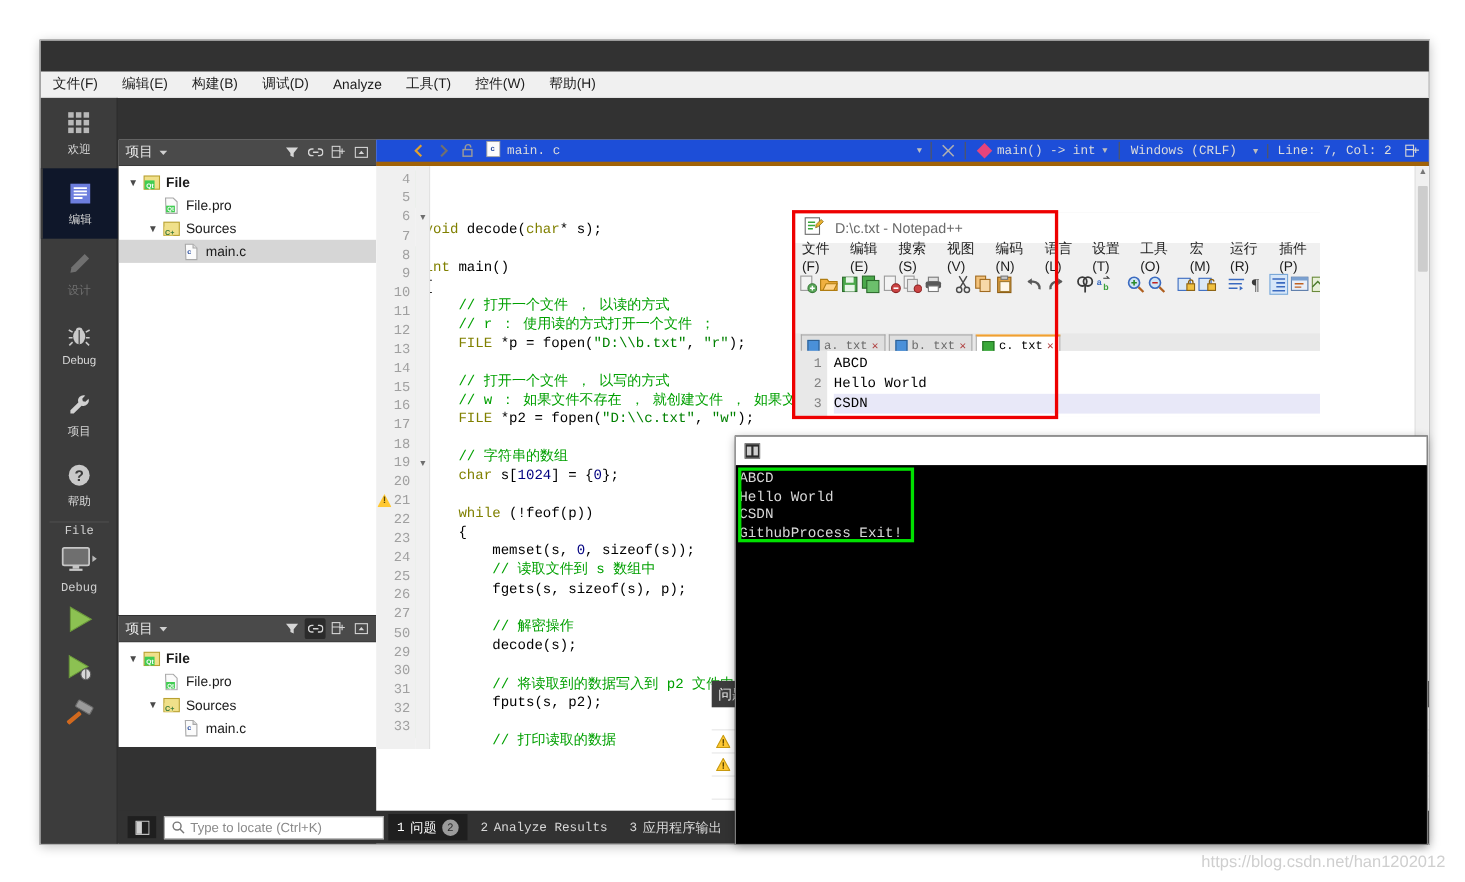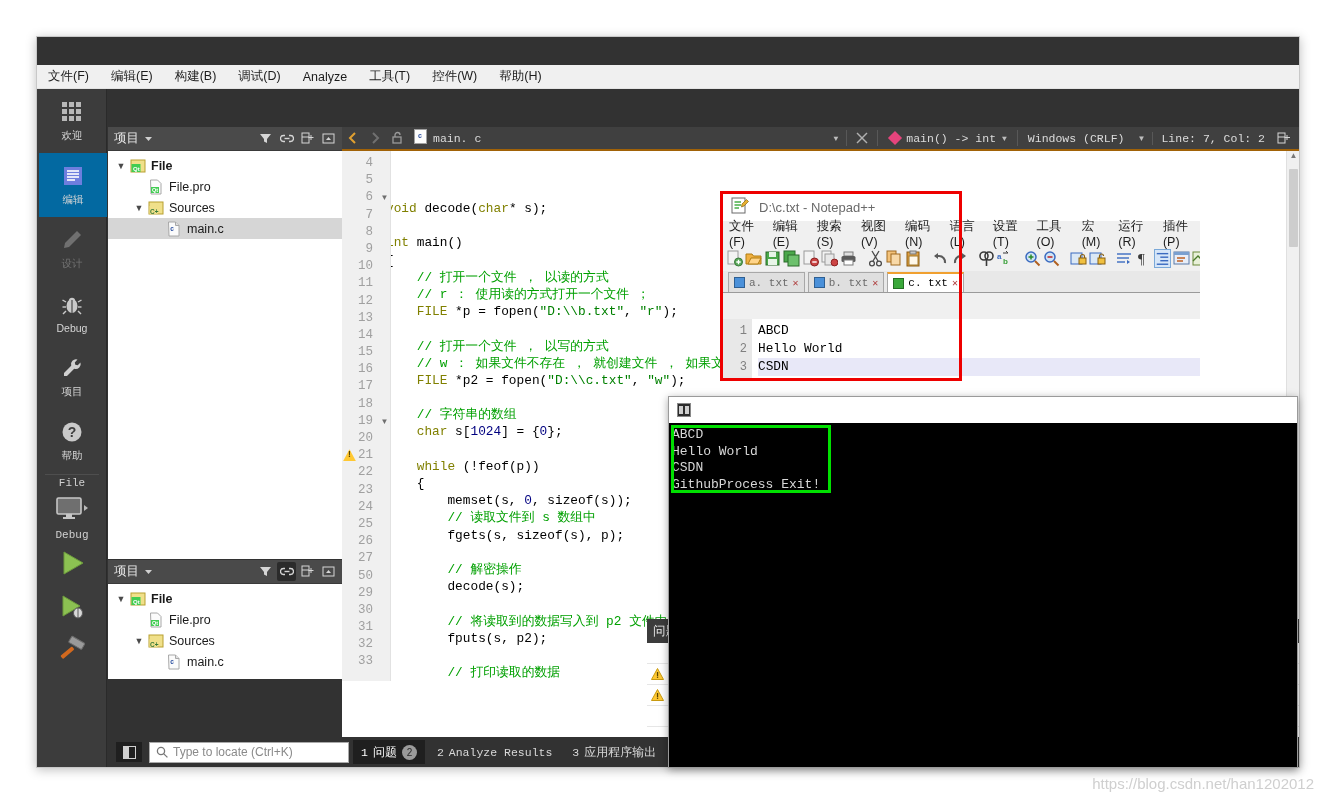--- a/index.html
+++ b/index.html
@@ -68,21 +68,21 @@
     position: absolute; left: 0; top: 52px; width: 70px; bottom: 0;
     background: #3c3c3c;
     border-right: 1px solid #2a2a2a;
   }
   .mode {
     width: 70px; height: 64px;
     display: flex; flex-direction: column;
     align-items: center; justify-content: center;
     gap: 4px;
   }
-  .mode.active { background: #0369a1; border-left: 2px solid #3c3c3c;}
+  .mode.active { background: #0f172a; border-left: 2px solid #3c3c3c;}
   .mode-label {
     font-size: 10.5px; color: #d5d5d5;
     font-family: "Liberation Sans", sans-serif;
   }
   .mode.dim .mode-label { color: #707070; }
   .mode.dim svg { opacity: .42; }
   .mode-ico { width:26px; height:26px; display:flex; align-items:center; justify-content:center;}
 
   #mode-sep { position:absolute; left:8px; top:385px; width:54px; height:1px; background:#4e4e4e;}
 
@@ -118,22 +118,22 @@
   .twist { width:18px; text-align:center; color:#4a4a4a; font-size:9px; }
   .ficon { width:16px; height:16px; margin-right:5px; flex:none; }
   .bold { font-weight:bold; }
 
   
   #editarea {
     position:absolute; left:305px; top:90px; right:0; bottom:0;
     background:#ffffff;
   }
   #edtoolbar {
-    height:24px; background:#404040; display:flex; align-items:center;
-    color:#d3d3d3; font-size:12px; border-bottom:2px solid #a16207;
+    height:24px; background:#1d4ed8; display:flex; align-items:center;
+    color:#d3d3d3; font-size:12px; border-bottom:4px solid #a16207;padding-left:28px;
   }
   .tb-ico { width:22px; height:22px; display:flex;align-items:center;justify-content:center;}
   .tb-sep { width:1px; height:16px; background:#585858; margin:0 4px;}
   .combo {
     display:flex; align-items:center; gap:6px; height:22px;
     padding:0 4px 0 6px; font-family:"Liberation Mono", monospace; font-size:11.5px; color:#dcdcdc;
   }
   .combo .caret { font-size:8px; color:#bdbdbd; }
   .combo.grow { flex:1; }
   .sym { display:flex; align-items:center; gap:6px; padding-left:8px; font-family:"Liberation Mono", monospace; font-size:11.5px; color:#dcdcdc;}
@@ -273,20 +273,21 @@
   }
   #npp-menu .mi { padding:0 7px; }
   #npp-tools {
     height:26px; background:#f0f0f0; display:flex; align-items:center; gap:2px; padding:0 4px;
   }
   .tico { width:19px;height:19px; display:flex;align-items:center;justify-content:center;}
   .tsep { width:1px;height:15px;background:#bcbcbc;margin:0 3px;}
   #npp-tabs {
     height:22px; background:#e8e8e8; display:flex; align-items:flex-end; padding-left:6px; gap:3px;
     border-bottom:1px solid #9a9a9a;
+    margin-top:32px;
   }
   .ntab {
     height:20px; display:flex; align-items:center; gap:4px; padding:0 5px;
     background:#dfdfdf; border:1px solid #a8a8a8; border-bottom:none;
     font-family:"Liberation Mono", monospace; font-size:11px; color:#6a6a6a;
   }
   .ntab.active { background:#ffffff; color:#000; border-top:2px solid #f0a030; }
   .xmark { color:#b04040; font-size:10px; font-weight:bold;}
   .savico { width:11px;height:11px;background:#4a90d9; border:1px solid #2e5f92;}
   .savico.act { background:#3aa83a; border-color:#237023;}

